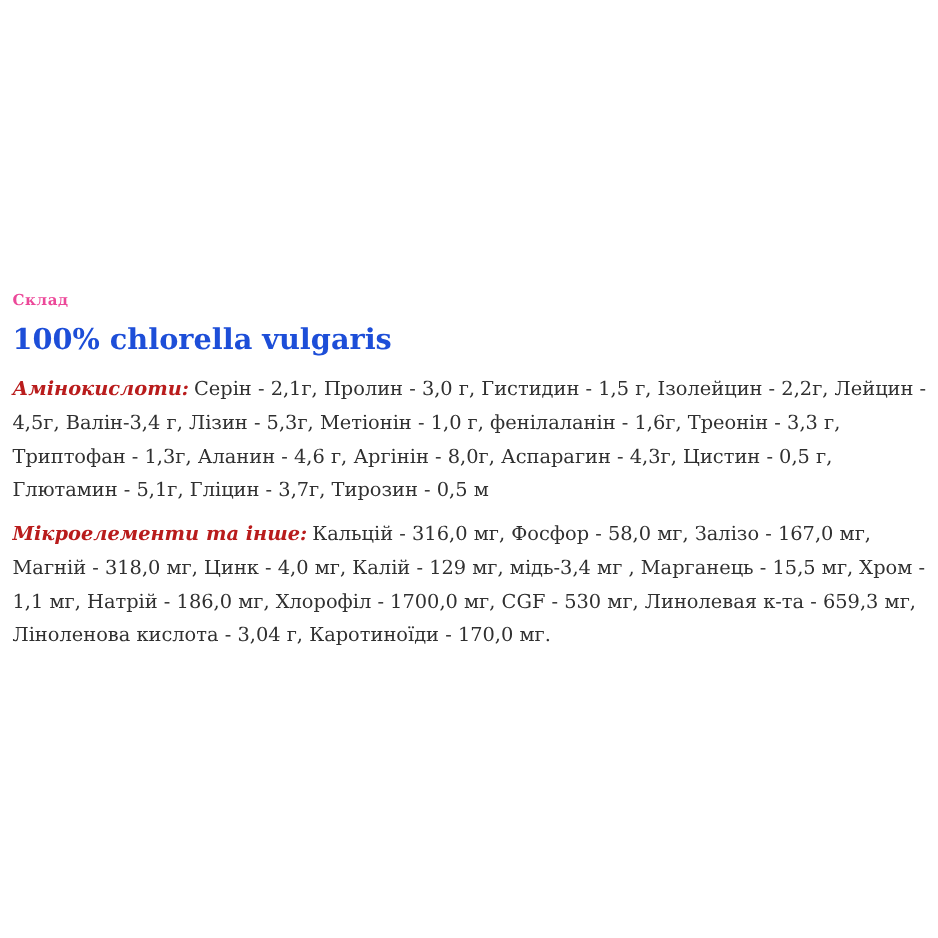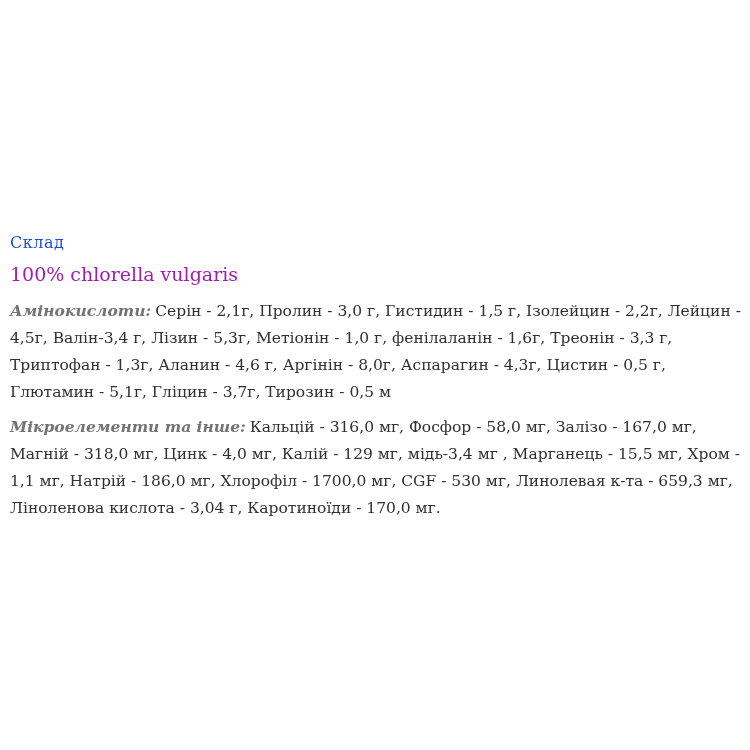--- a/index.html
+++ b/index.html
@@ -15,43 +15,43 @@
   }
   .page {
     box-sizing: border-box;
     width: 750px;
     height: 750px;
     padding: 233px 8px 0 10px;
     background: #ffffff;
   }
   .heading {
     margin: 0 0 11px 0;
-    font-size: 16px;
-    font-weight: 400;
-    color: #1d4ed8;
+    font-size: 12px;
+    font-weight: 700;
+    color: #ec4899;
     letter-spacing: 0.5px;
   }
   .subtitle {
     margin: 0 0 12px 0;
-    font-size: 19px;
-    font-weight: 400;
-    color: #a21caf;
+    font-size: 23px;
+    font-weight: 700;
+    color: #1d4ed8;
   }
   .para {
     margin: 0 0 7px 0;
     font-size: 15.5px;
     line-height: 27px;
     color: #303030;
     text-align: left;
   }
   .para .label {
     font-weight: 700;
     font-style: italic;
     margin-right: 4px;
-    color: #737373;
+    color: #b91c1c;
   }
 </style>
 </head>
 <body>
 
 <div class="page">
 
   <h2 class="heading">Склад</h2>
 
   <p class="subtitle">100% chlorella vulgaris</p>

